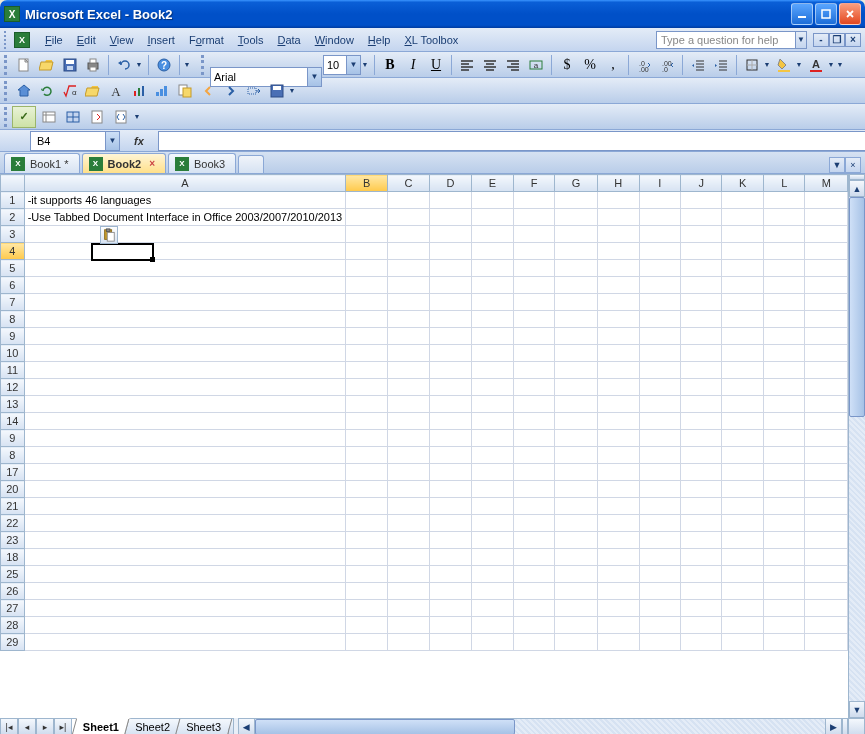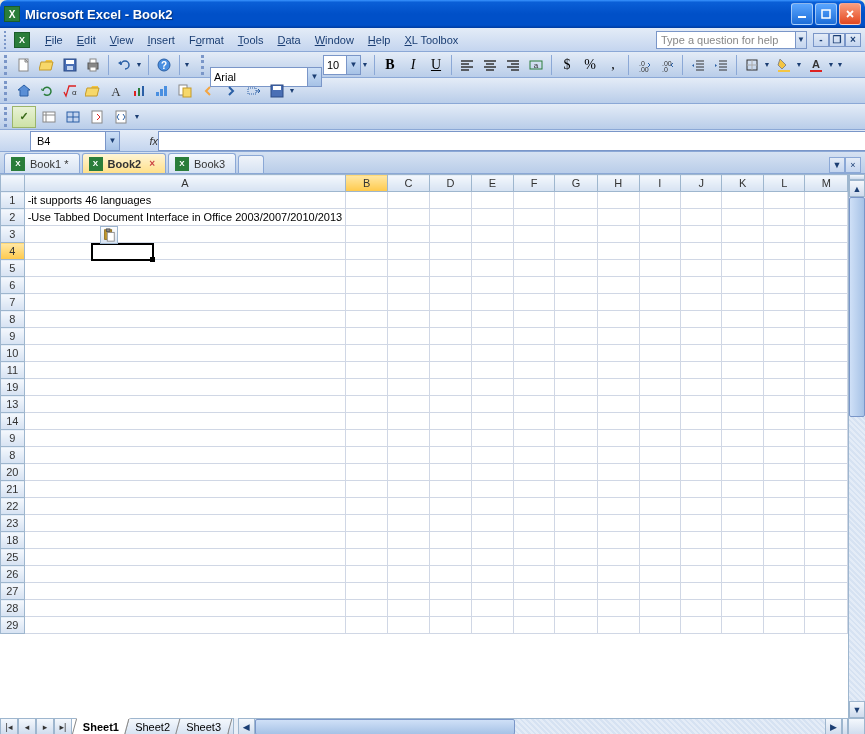--- a/index.html
+++ b/index.html
@@ -43,21 +43,21 @@
 .underline { text-decoration: underline; }
 
 
 .toolbar3 { height: 26px; background: linear-gradient(to bottom, #e4ecf7, #b9cde9); display: flex; align-items: center; padding: 0 4px; border-bottom: 1px solid #8ba8d6; gap: 2px; }
 .accept-btn { width:24px; height:22px; border:1px solid #9bb56a; background:linear-gradient(#e8f2d6,#cde2a6); display:flex; align-items:center; justify-content:center; color:#3a6a1a; font-weight:bold;}
 
 
 .fbar { height: 22px; background: linear-gradient(to bottom, #e4ecf7, #c4d5ef); display: flex; align-items: center; border-bottom: 1px solid #8ba8d6; }
 .namebox { width: 90px; height: 20px; background: white; border: 1px solid #7a96c8; margin-left: 30px; display: flex; align-items: center; padding: 4px 6px; font-size: 11px; }
 .namebox .dd { margin-left:auto; width:14px; background:linear-gradient(#cde0f7,#a6c2e6); text-align:center; font-size:8px; color:#1b3e73; height:18px; line-height:18px; margin-right:-6px; border-left:1px solid #7a96c8;}
-.fx { width: 24px; text-align: right; font-style: italic; color: #333; margin-left: 14px; }
+.fx { width: 24px; text-align: left; font-style: italic; color: #333; margin-left: 14px; font-weight: bold; }
 .formula-input { flex: 1; height: 20px; background: white; border: 1px solid #7a96c8; border-right:none; }
 
 
 .wbtabs { height: 22px; background: linear-gradient(to bottom, #d6e2f2, #b9cde9); display: flex; align-items: flex-end; padding: 0 4px; border-bottom: 1px solid #8ba8d6; }
 .wbtab { height: 20px; padding: 0 10px 0 6px; display: flex; align-items: center; gap: 5px; border: 1px solid #8ba8d6; border-bottom: none; background: linear-gradient(#f4f8fd,#d6e2f2); margin-right: 2px; font-size: 11px; color: #333; border-radius: 3px 3px 0 0; position: relative; }
 .wbtab.active { background: linear-gradient(#fff5d6,#ffe08a); font-weight: bold; }
 .wbtab .xicon { width:14px; height:14px; background:#2a7d3a; display:inline-flex; align-items:center; justify-content:center; color:white; font-size:8px; font-weight:bold;}
 .wbtab .close-x { color:#c44; font-size:10px; margin-left:3px;}
 .wbtabs .end-dd { margin-left:auto; display:flex; align-items:center; gap:0; }
 .wbtabs .end-dd .b { width:16px; height:16px; display:flex; align-items:center; justify-content:center; font-size:9px; color:#1b3e73; border:1px solid #8ba8d6; background:linear-gradient(#e4ecf7,#c4d5ef);}
@@ -616,21 +616,21 @@
             <td></td>
             <td></td>
             <td></td>
             <td></td>
             <td></td>
             <td></td>
             <td></td>
             <td></td>
           </tr>
           <tr>
-            <th class="rowh">19</th>
+            <th class="rowh">12</th>
             <td></td>
             <td></td>
             <td></td>
             <td></td>
             <td></td>
             <td></td>
             <td></td>
             <td></td>
             <td></td>
             <td></td>
@@ -681,20 +681,36 @@
             <td></td>
             <td></td>
             <td></td>
             <td></td>
             <td></td>
             <td></td>
             <td></td>
           </tr>
           <tr>
             <th class="rowh">8</th>
+            <td></td>
+            <td></td>
+            <td></td>
+            <td></td>
+            <td></td>
+            <td></td>
+            <td></td>
+            <td></td>
+            <td></td>
+            <td></td>
+            <td></td>
+            <td></td>
+            <td></td>
+          </tr>
+          <tr>
+            <th class="rowh">17</th>
             <td></td>
             <td></td>
             <td></td>
             <td></td>
             <td></td>
             <td></td>
             <td></td>
             <td></td>
             <td></td>
             <td></td>

